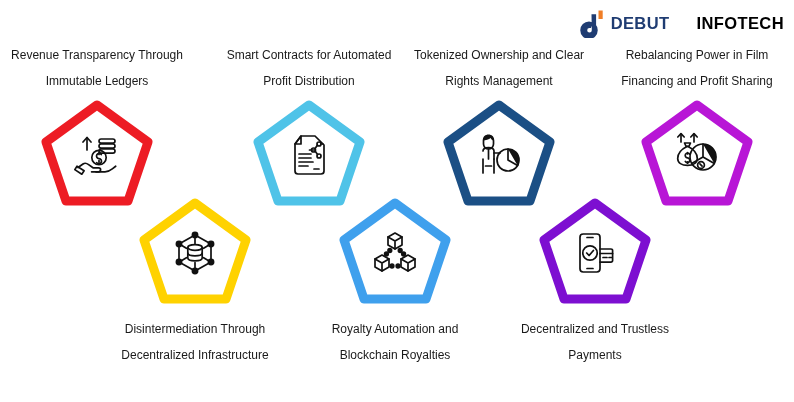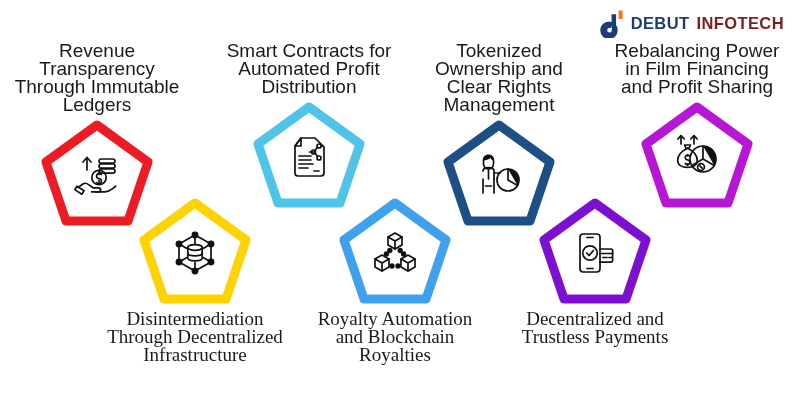--- a/index.html
+++ b/index.html
@@ -37,30 +37,30 @@
   }
   .logo-text {
     display: flex;
     align-items: baseline;
     gap: 7px;
     font-size: 16.5px;
     font-weight: bold;
     letter-spacing: 0.4px;
   }
   .logo-debut { color: #1F3C72; }
-  .logo-infotech { color: #7f1d1d; }
+  .logo-infotech { color: #000000; margin-left: 20px; }
 
   
   .node {
     position: absolute;
     width: 178px;
   }
   .node-label {
-    font-size: 19px;
-    line-height: 18px;
+    font-size: 12px;
+    line-height: 26px;
     color: #1a1a1a;
     text-align: center;
     width: 178px;
   }
   .penta-wrap {
     width: 178px;
     display: flex;
     justify-content: center;
   }
   .penta {
@@ -85,21 +85,21 @@
   }
   .penta .glyph svg {
     position: static;
     width: 50px;
     height: 50px;
   }
 
   
   .node.top .node-label { margin-bottom: 6px; }
   
-  .node.bottom .node-label { margin-top: 6px; font-family: Liberation Serif, serif; }
+  .node.bottom .node-label { margin-top: 12px; }
 </style>
 </head>
 <body>
 
 <div id="canvas">
 
   <div class="logo">
     <div class="logo-mark">
       <svg viewBox="0 0 26 30" width="26" height="30">
         <path d="M20.5 2.5 h4.2 v8.5 h-4.2 z" fill="#F07E26"></path>

